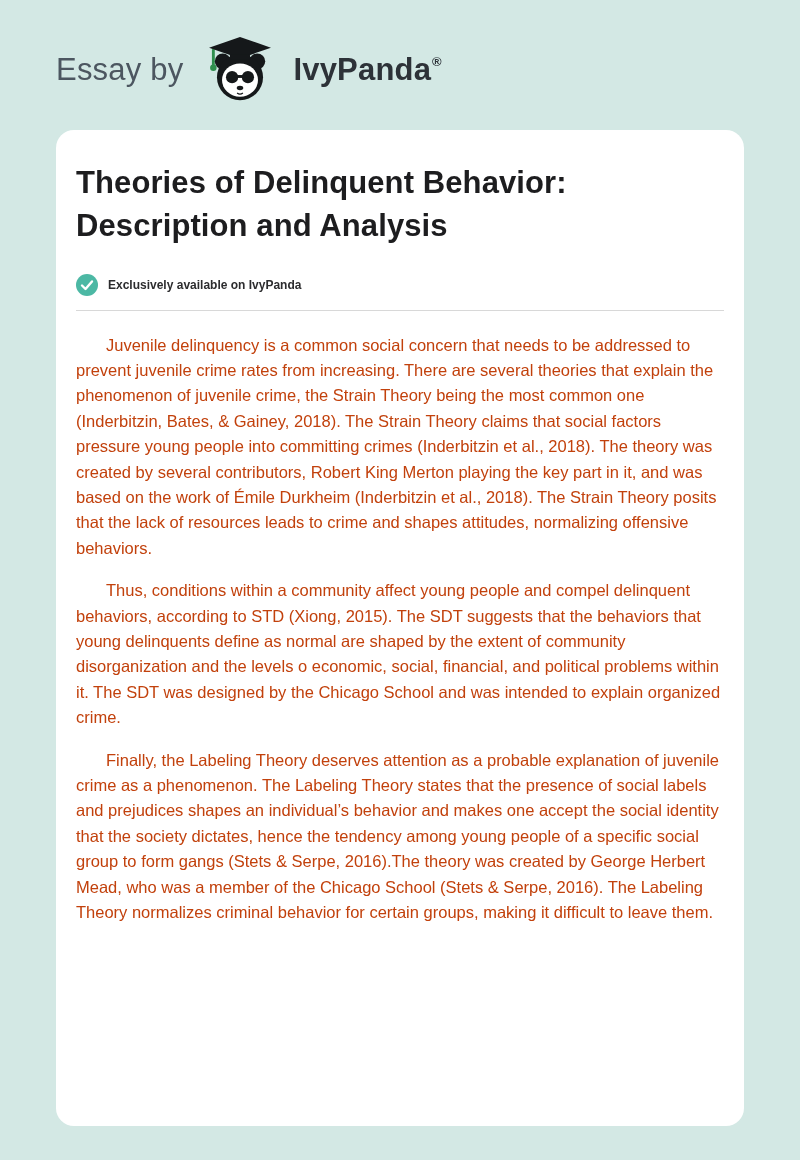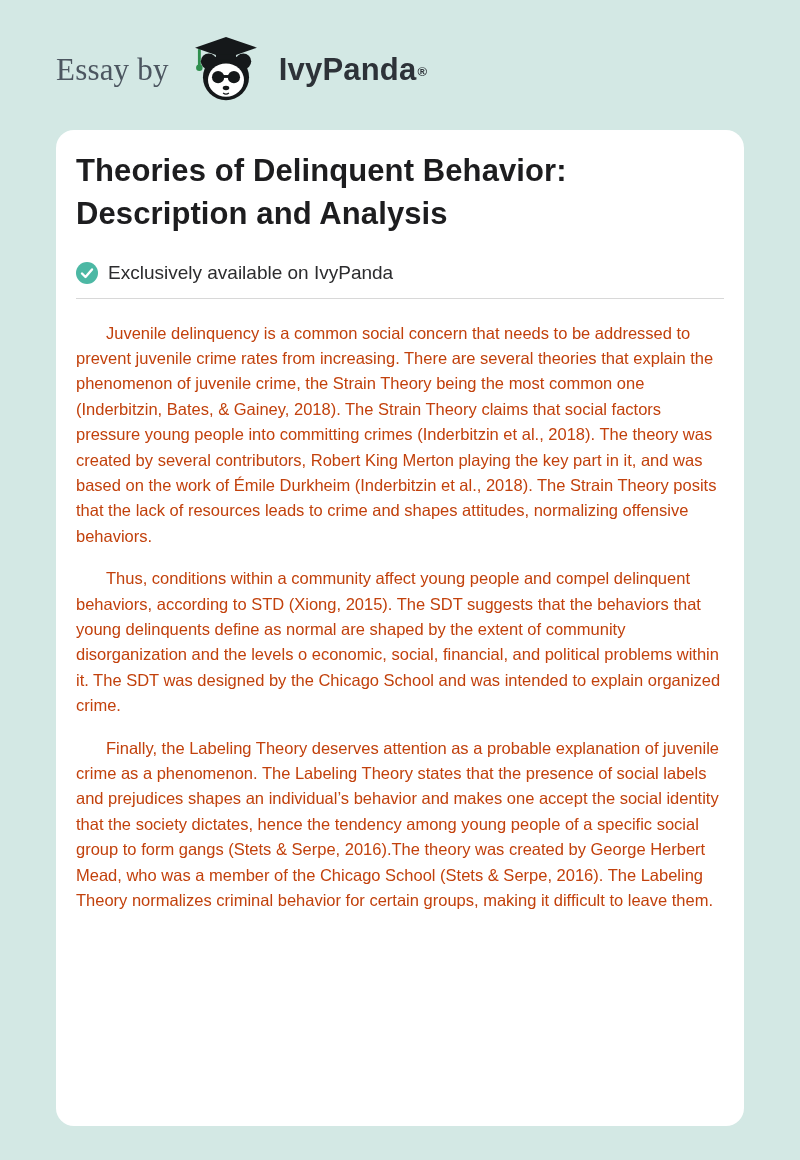--- a/index.html
+++ b/index.html
@@ -20,52 +20,51 @@
     display: flex;
     align-items: center;
     padding: 36px 56px 0 56px;
     gap: 16px;
     height: 104px;
   }
   .essay-by {
     font-size: 31px;
     color: #4c5660;
     letter-spacing: 0.2px;
-    font-family: Liberation Serif, serif;
   }
   .logo-wrap {
     width: 74px;
     height: 72px;
     display: flex;
     align-items: center;
     justify-content: center;
     margin-left: 4px;
   }
   .brand {
     font-size: 31px;
     font-weight: bold;
     color: #2d3238;
     letter-spacing: 0.2px;
     display: flex;
-    align-items: center;
+    align-items: flex-start;
   }
   .brand sup {
     font-size: 13px;
     font-weight: bold;
     margin-top: 2px;
     margin-left: 1px;
   }
 
   
   .card {
     width: 688px;
     margin: 26px auto 12px auto;
     background: #ffffff;
     border-radius: 18px;
-    padding: 20px 20px 56px 20px;
+    padding: 32px 20px 56px 20px;
     min-height: 996px;
   }
   .article-title {
     margin: 0 0 26px 0;
     font-size: 31px;
     line-height: 1.38;
     font-weight: bold;
     color: #1d1d1f;
     letter-spacing: 0.1px;
   }
@@ -76,22 +75,22 @@
     gap: 10px;
     margin-bottom: 14px;
   }
   .check-badge {
     width: 22px;
     height: 22px;
     flex: 0 0 auto;
     display: block;
   }
   .availability-label {
-    font-size: 19px;
-    font-weight: normal;
+    font-size: 12px;
+    font-weight: bold;
     color: #2c2c2e;
   }
 
   .divider {
     border: none;
     border-top: 1px solid #d8d8d8;
     margin: 0 0 22px 0;
   }
 
   .essay-body p {

